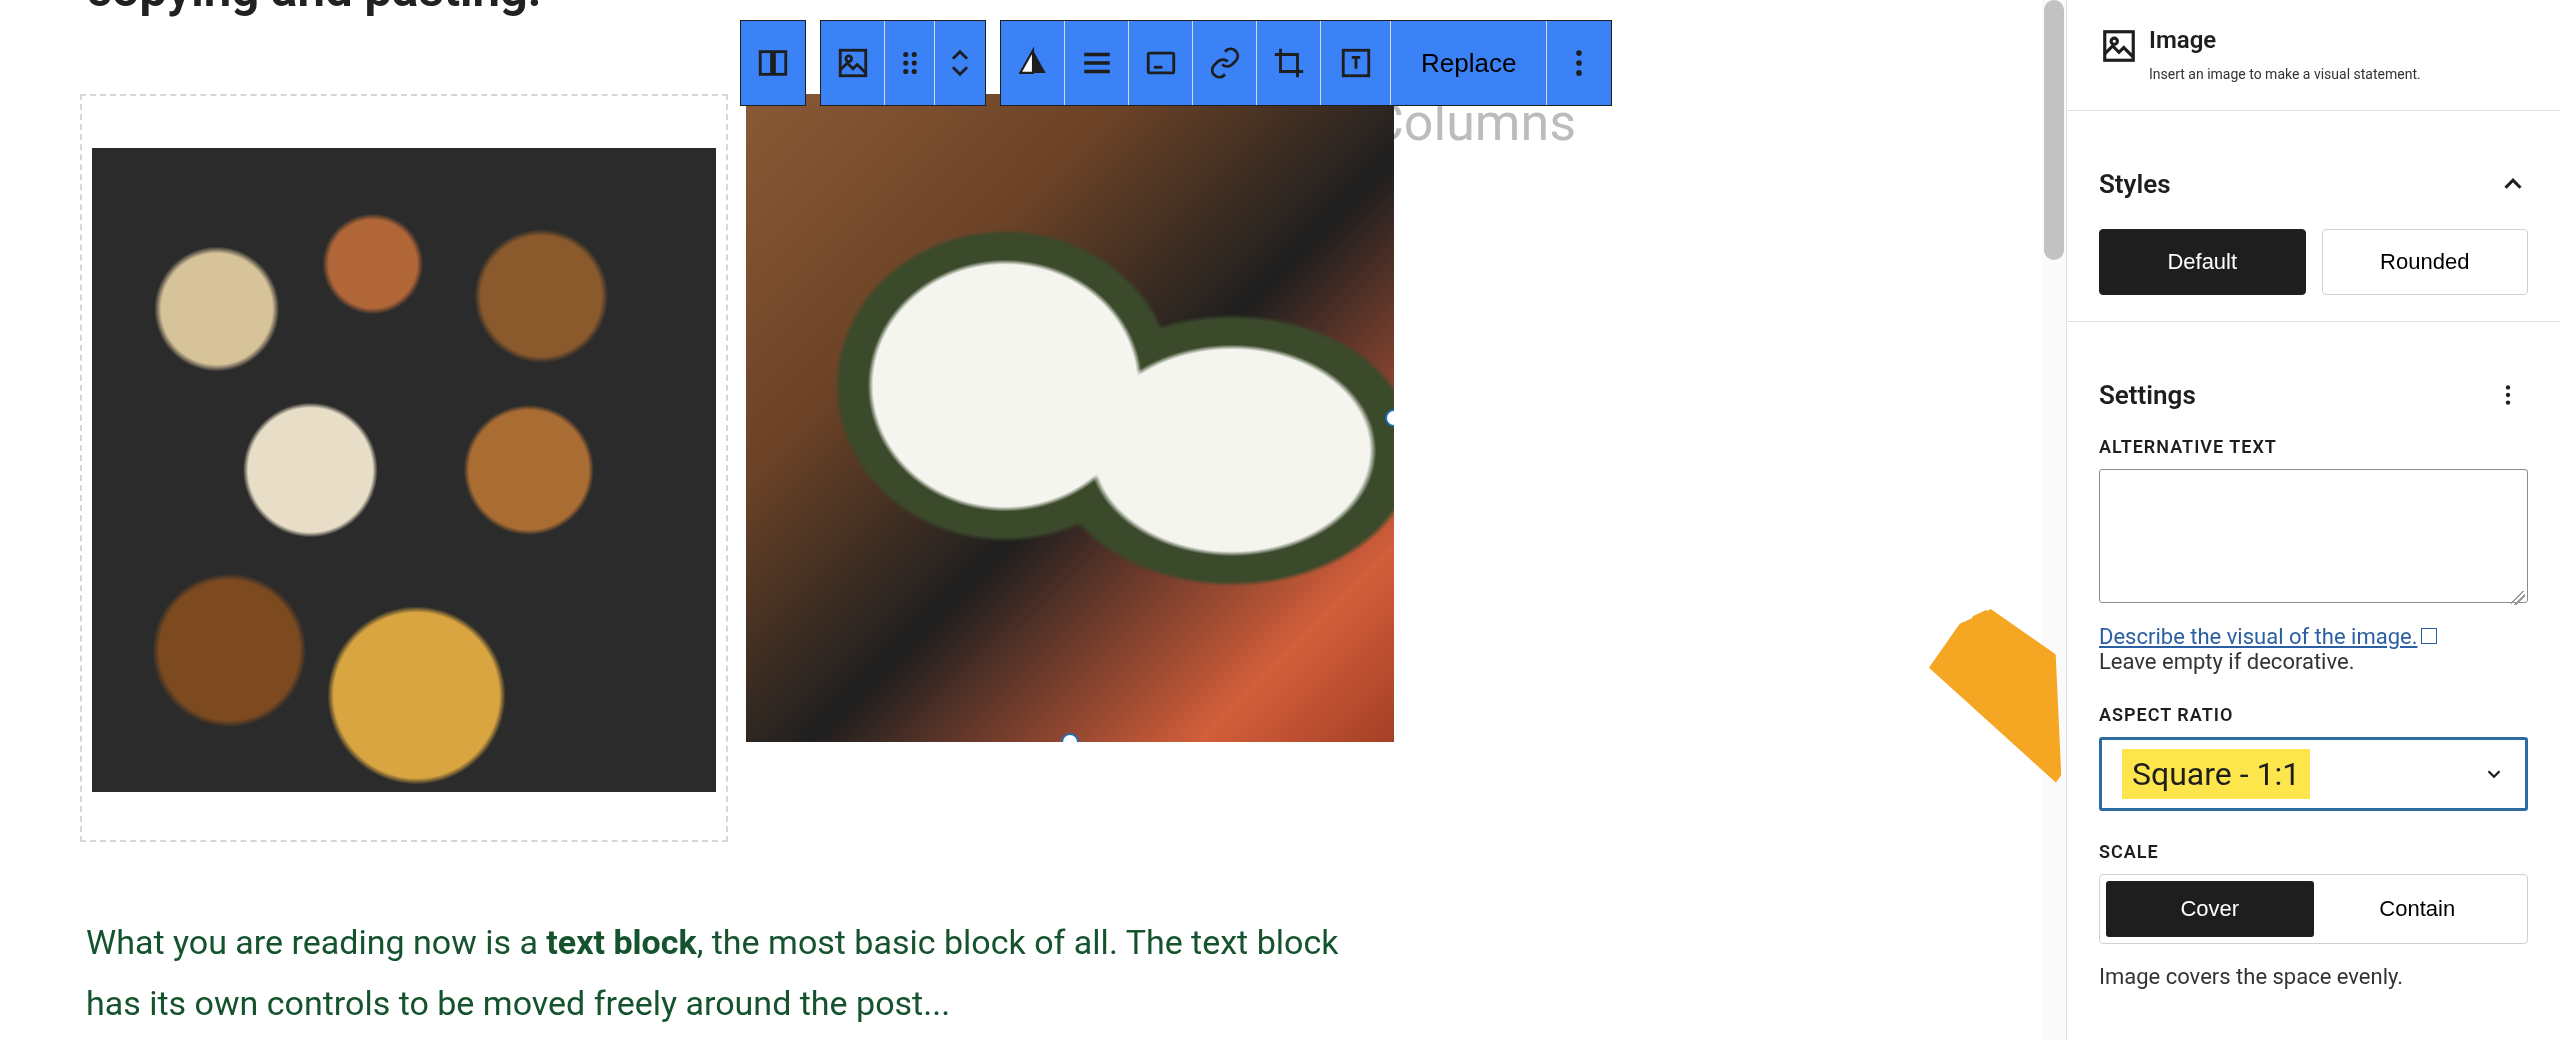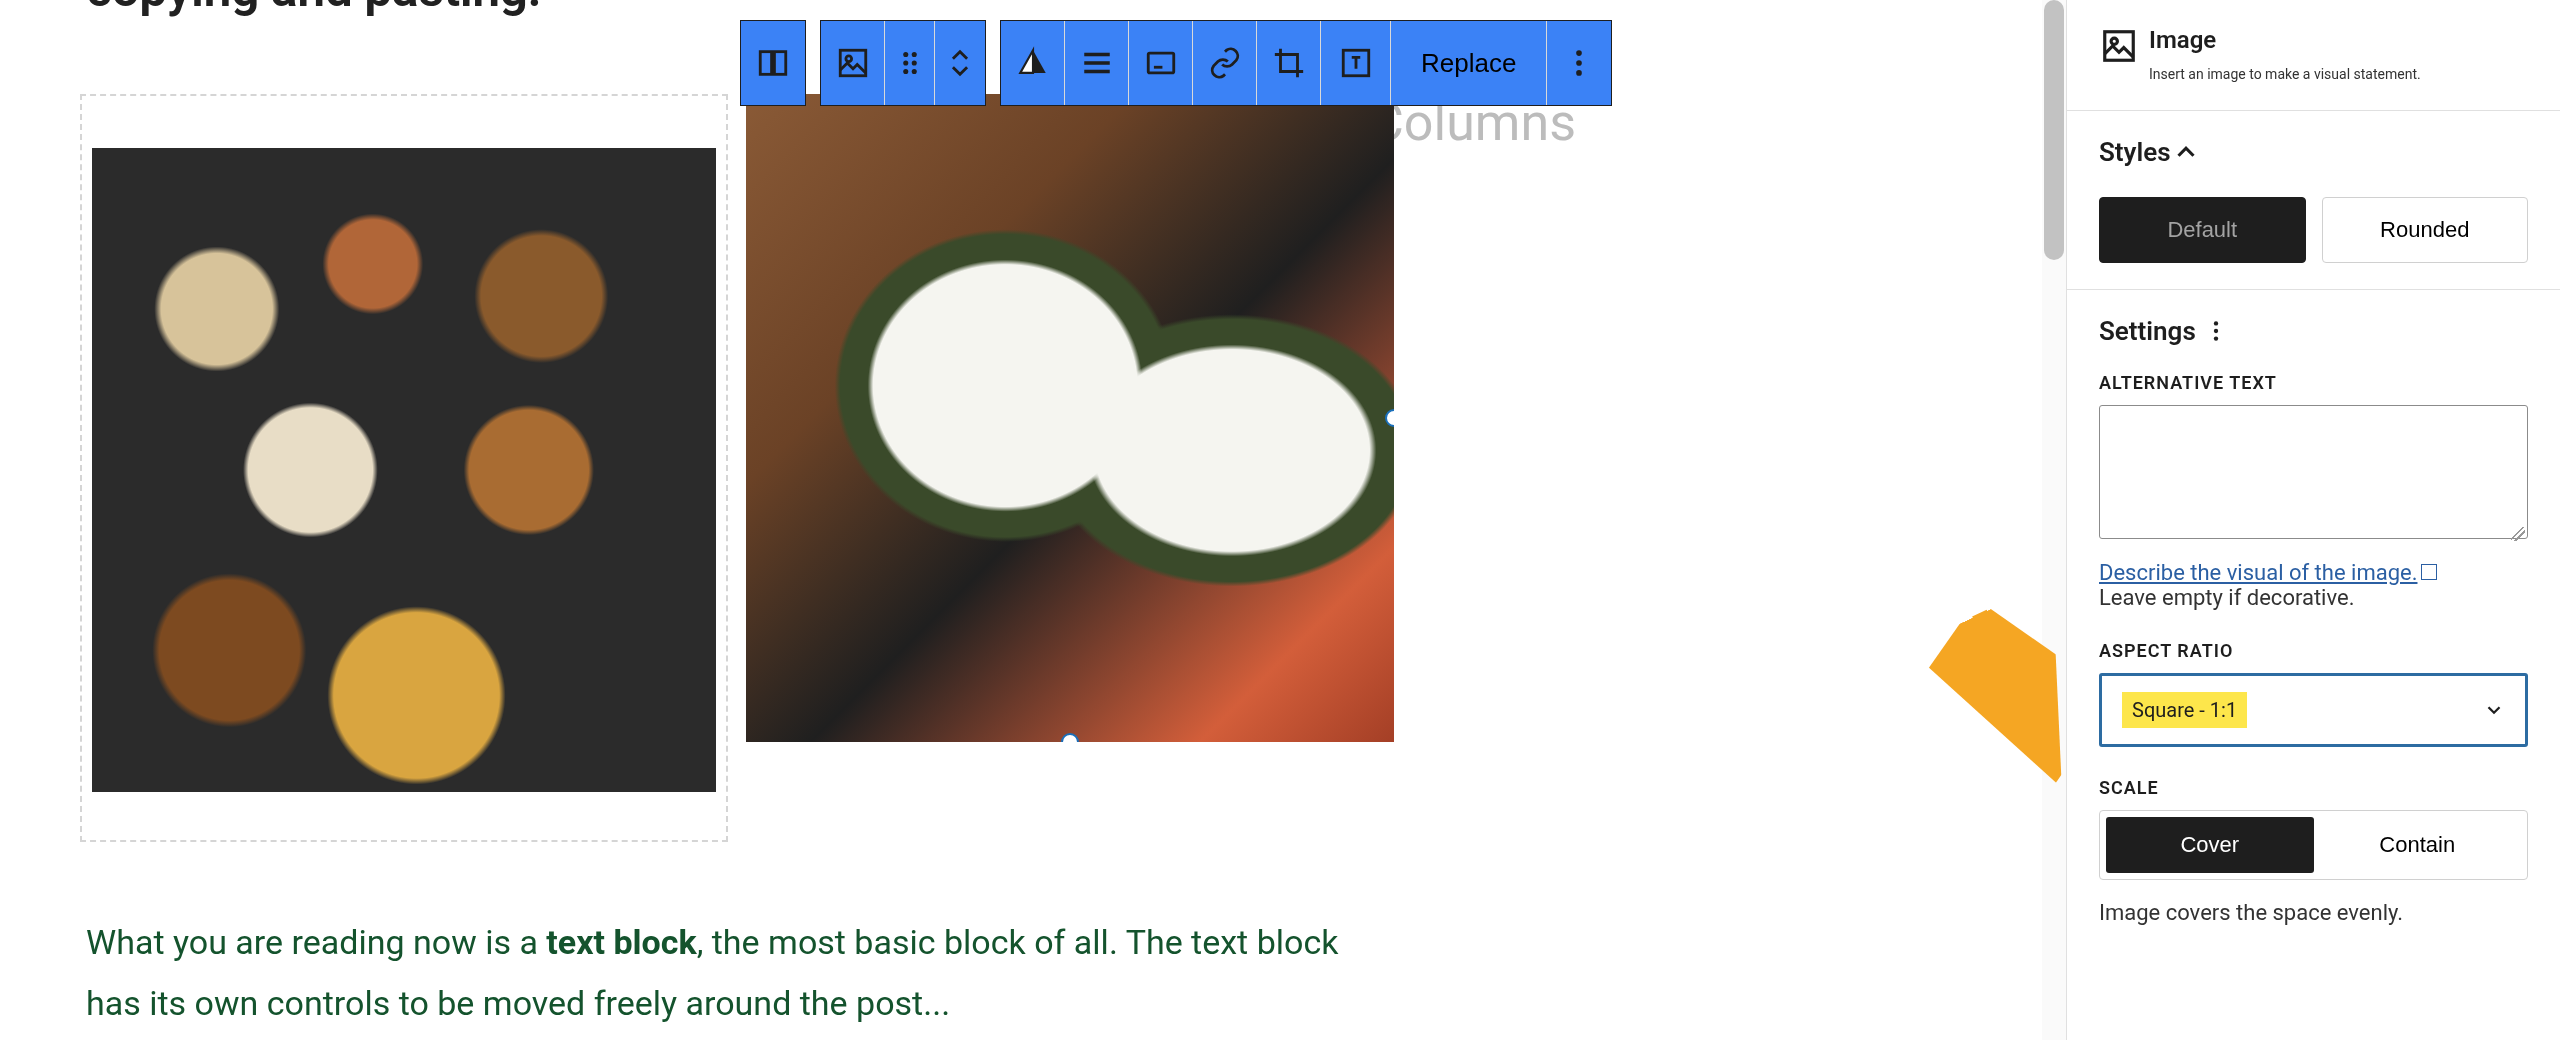--- a/index.html
+++ b/index.html
@@ -168,35 +168,35 @@
     border-bottom: 1.5px solid #e0e0e0;
   }
   .block-header { display: flex; gap: 10px; align-items: flex-start; }
   .block-icon {
     width: 40px; height: 40px; flex-shrink: 0;
     display: flex; align-items: center; justify-content: center;
   }
   .block-title { font-size: 24px; font-weight: 600; margin-bottom: 10px; }
   .block-desc { font-size: 14px; color: #333; line-height: 1.45; }
   .panel-row {
-    display: flex; align-items: center;
+    display: flex; justify-content: space-between; align-items: center; margin-top: 32px;
   }
   .panel-title { font-size: 26px; font-weight: 600; }
   .chev { width: 30px; height: 30px; }
   .style-buttons { display: flex; gap: 16px; margin-top: 30px; }
   .style-btn {
     flex: 1;
     height: 66px;
     border: 1.5px solid #d0d0d0;
     background: #fff;
     font-size: 22px;
     cursor: pointer;
     border-radius: 4px;
   }
-  .style-btn.active { background: #1e1e1e; color: #a3a3a3; border-color: #1e1e1e; }
+  .style-btn.active { background: #1e1e1e; color: #ffffff; border-color: #1e1e1e; }
   .settings-body { padding: 26px 32px; }
   .field-label {
     font-size: 18px;
     font-weight: 600;
     letter-spacing: 1px;
     color: #1e1e1e;
     margin-bottom: 12px;
     text-transform: uppercase;
   }
   .alt-text {
@@ -236,21 +236,21 @@
   .helper { font-size: 22px; color: #333; margin-top: 0; }
   .aspect-select {
     width: 100%;
     height: 74px;
     border: 3px solid #2d6ca2;
     border-radius: 3px;
     display: flex;
     align-items: center;
     justify-content: space-between;
     padding: 0 20px;
-    font-size: 20px;
+    font-size: 32px;
     cursor: pointer;
     background: #fff;
   }
   .aspect-select span.val {
     background: #fde64b;
     padding: 6px 10px;
   }
   .segmented {
     display: flex;
     border: 1.5px solid #d0d0d0;

